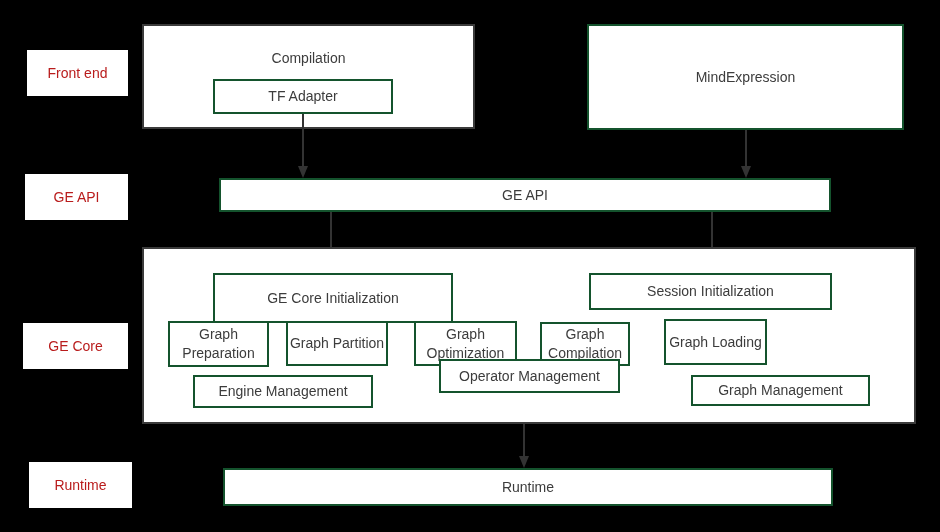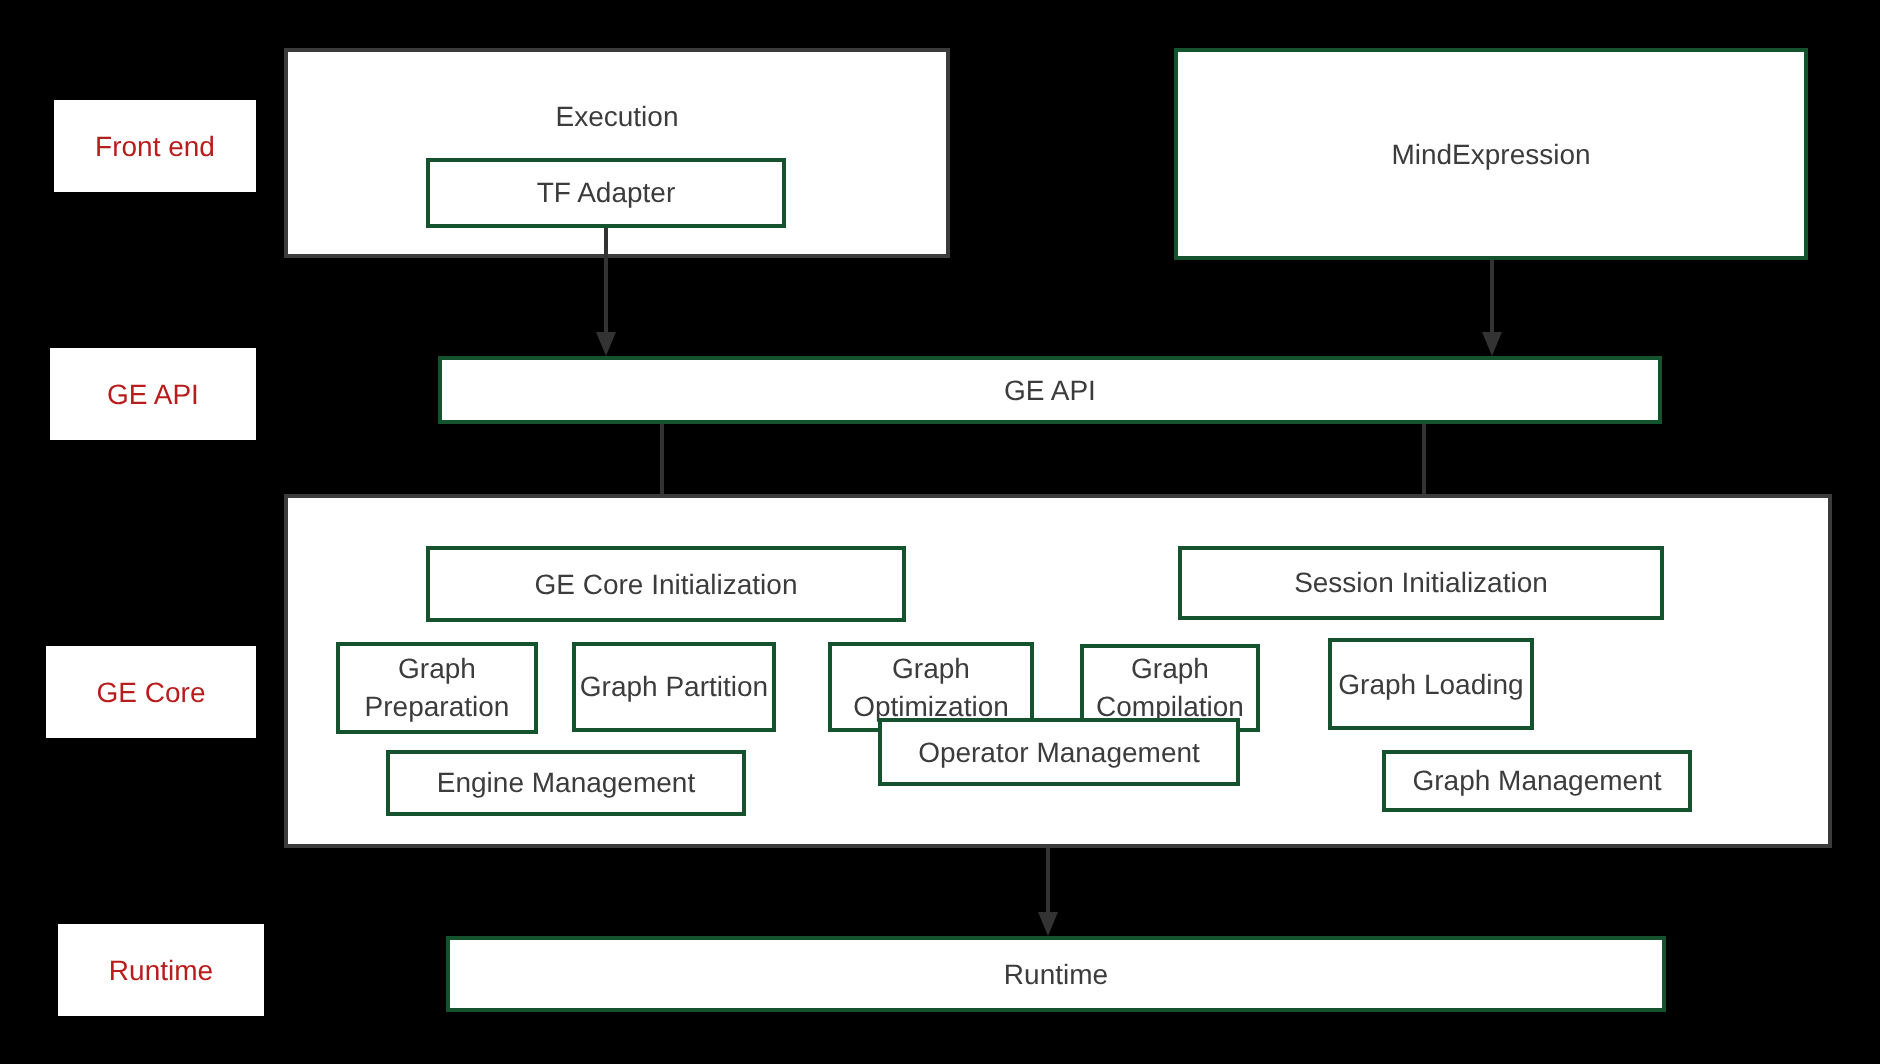--- a/index.html
+++ b/index.html
@@ -76,21 +76,21 @@
 <body>
 
 <div id="stage">
 
   <div class="rail-label" style="left:27px; top:50px; width:101px; height:46px;">Front end</div>
   <div class="rail-label" style="left:25px; top:174px; width:103px; height:46px;">GE API</div>
   <div class="rail-label" style="left:23px; top:323px; width:105px; height:46px;">GE Core</div>
   <div class="rail-label" style="left:29px; top:462px; width:103px; height:46px;">Runtime</div>
 
   <div class="container-box" style="left:142px; top:24px; width:333px; height:105px;">
-    <div class="title-top" style="top:24px;">Execution</div>
+    <div class="title-top" style="top:24px;">Compilation</div>
     <div class="box" style="left:69px; top:53px; width:180px; height:35px;">TF Adapter</div>
   </div>
 
   <div class="box" style="left:587px; top:24px; width:317px; height:106px;">MindExpression</div>
 
   <div class="arrow" style="left:297px; top:114px; height:64px;">
     <div class="stem"></div>
       <div class="head"></div>
   </div>
   <div class="arrow" style="left:740px; top:130px; height:48px;">
@@ -104,32 +104,32 @@
     <div class="stem"></div>
       <div class="head"></div>
   </div>
   <div class="arrow" style="left:706px; top:212px; height:59px;">
     <div class="stem"></div>
       <div class="head"></div>
   </div>
 
   <div class="container-box" style="left:142px; top:247px; width:774px; height:177px;">
 
-    <div class="box" style="left:69px; top:24px; width:240px; height:38px;">GE Core Initialization</div>
+    <div class="box" style="left:69px; top:24px; width:240px; height:50px;">GE Core Initialization</div>
     <div class="box" style="left:445px; top:24px; width:243px; height:37px;">Session Initialization</div>
 
     <div class="box" style="left:24px; top:72px; width:101px; height:46px;">Graph Preparation</div>
     <div class="box" style="left:142px; top:72px; width:102px; height:45px;">Graph Partition</div>
     <div class="box" style="left:270px; top:72px; width:103px; height:45px;">Graph Optimization</div>
     <div class="box" style="left:396px; top:73px; width:90px; height:44px;">Graph Compilation</div>
     <div class="box" style="left:520px; top:70px; width:103px; height:46px;">Graph Loading</div>
 
     <div class="box" style="left:49px; top:126px; width:180px; height:33px;">Engine Management</div>
     <div class="box" style="left:295px; top:110px; width:181px; height:34px;">Operator Management</div>
-    <div class="box" style="left:547px; top:126px; width:155px; height:31px;">Graph Management</div>
+    <div class="box" style="left:547px; top:126px; width:179px; height:31px;">Graph Management</div>
   </div>
 
   <div class="arrow" style="left:518px; top:424px; height:44px;">
     <div class="stem"></div>
       <div class="head"></div>
   </div>
 
   <div class="box" style="left:223px; top:468px; width:610px; height:38px;">Runtime</div>
 
 </div>

